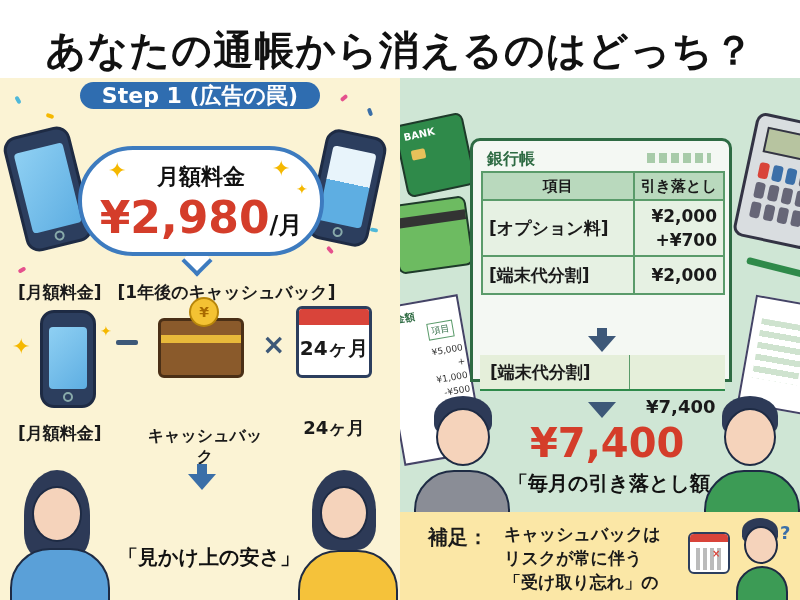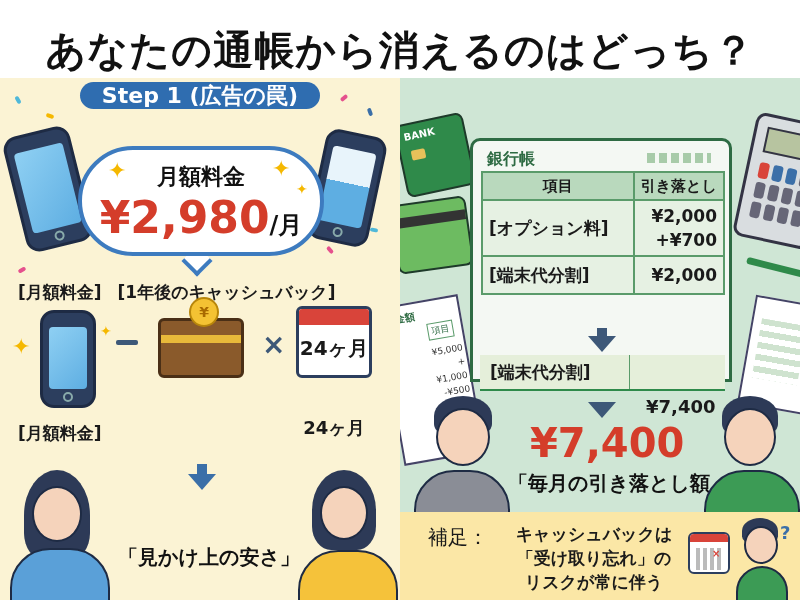--- a/index.html
+++ b/index.html
@@ -80,22 +80,22 @@
   .ledger-table th { background: #b9d9bd; font-size: 15px; height: 28px; border: 2px solid #5a9b6a; }
   .ledger-table td { border: 2px solid #5a9b6a; height: 38px; background: #e6f1e3; padding: 0 6px; }
   .ledger-table td.amt { text-align: right; }
 
   .set-row { position: absolute; left: 80px; top: 277px; width: 245px; height: 36px; display: flex;
     border-bottom: 2px solid #2e8a4a; background: #e5efda; font-weight: bold; font-size: 17px; }
   .set-row .l { width: 150px; padding-left: 10px; display: flex; align-items: center; border-right: 1px solid #5a9b6a; }
   .set-row .r { flex: 1; text-align: right; padding-right: 8px; display: flex; align-items: center; justify-content: flex-end; color: #d43d2a; }
 
   .note-box { position: absolute; left: 0; top: 434px; width: 400px; height: 88px; background: #fbe7a6; }
-  .note-label { position: absolute; left: 28px; top: 12px; font-size: 20px; font-weight: 400; }
-  .note-text { position: absolute; left: 104px; top: 10px; width: 180px; font-size: 17px; font-weight: bold; line-height: 24px; text-align: center; }
+  .note-label { position: absolute; left: 28px; top: 12px; font-size: 20px; font-weight: 700; }
+  .note-text { position: absolute; left: 104px; top: 10px; width: 180px; font-size: 17px; font-weight: bold; line-height: 24px; text-align: left; }
 
   .card { position: absolute; border-radius: 8px; border: 2px solid #1e3a2a; }
   .calc { position: absolute; background: #d9dde0; border: 3px solid #334; border-radius: 10px; transform: rotate(12deg); }
   .calc .disp { position: absolute; left: 10px; top: 10px; right: 10px; height: 26px; background: #b7c4a0; border: 2px solid #334; }
   .calc .keys { position: absolute; left: 10px; top: 46px; right: 10px; display: grid; grid-template-columns: repeat(4, 1fr); gap: 4px; }
   .calc .key { height: 16px; background: #667; border-radius: 3px; color: #fff; font-size: 10px; text-align: center; line-height: 16px; }
   .paper { position: absolute; background: #fff; border: 2px solid #446; }
 </style>
 </head>
 <body>
@@ -155,20 +155,21 @@
     <div class="coin">¥</div>
     <div class="band"></div>
   </div>
   <div class="times-sign">×</div>
   <div class="calendar">
     <div class="top"></div>
     <div class="txt">24ヶ月</div>
   </div>
 
   <div class="cap" style="left:18px;top:344px;font-size:17px">[月額料金]</div>
+  <div class="cap" style="left:140px;top:348px;width:130px;font-size:16px">キャッシュバック</div>
   <div class="cap" style="left:296px;top:338px;width:76px;font-size:18px">24ヶ月</div>
 
   <div class="arrow-shaft" style="left:197px;top:386px"></div>
   <div class="arrow-down" style="left:188px;top:396px"></div>
   <div class="quote" style="left:118px;top:466px">「見かけ上の安さ」</div>
 
   <div class="person" style="left:10px;top:392px;width:110px;height:130px">
     <div class="hair" style="left:14px;top:0;width:66px;height:90px"></div>
     <div class="head" style="left:22px;top:16px;width:50px;height:56px"></div>
     <div class="body" style="left:0;top:78px;width:100px;height:60px;background:#5aa0d8"></div>
@@ -271,22 +272,22 @@
   <div class="person" style="left:300px;top:318px;width:100px;height:120px">
     <div class="hair" style="left:22px;top:0;width:56px;height:40px"></div>
     <div class="head" style="left:24px;top:12px;width:52px;height:58px"></div>
     <div class="body" style="left:4px;top:74px;width:96px;height:50px;background:#3c9b55"></div>
   </div>
 
   <div class="note-box">
     <div class="note-label">補足：</div>
     <div class="note-text">
       <div>キャッシュバックは</div>
+      <div>リスクが常に伴う</div>
       <div>「受け取り忘れ」の</div>
-      <div>リスクが常に伴う</div>
     </div>
     <div class="calendar" style="left:288px;top:20px;width:42px;height:42px;border-width:2px">
       <div class="top" style="height:8px"></div>
       <div style="position:absolute;left:6px;top:14px;width:28px;height:22px;background:repeating-linear-gradient(90deg,#bbb 0 4px,transparent 4px 7px)"></div>
       <div style="position:absolute;left:22px;top:14px;color:#d9443a;font-size:10px;font-weight:bold">×</div>
     </div>
     <div class="person" style="left:330px;top:6px;width:64px;height:84px">
       <div class="hair" style="left:12px;top:0;width:36px;height:26px"></div>
       <div class="head" style="left:14px;top:8px;width:34px;height:38px"></div>
       <div class="body" style="left:6px;top:48px;width:52px;height:40px;background:#3c9b55"></div>

